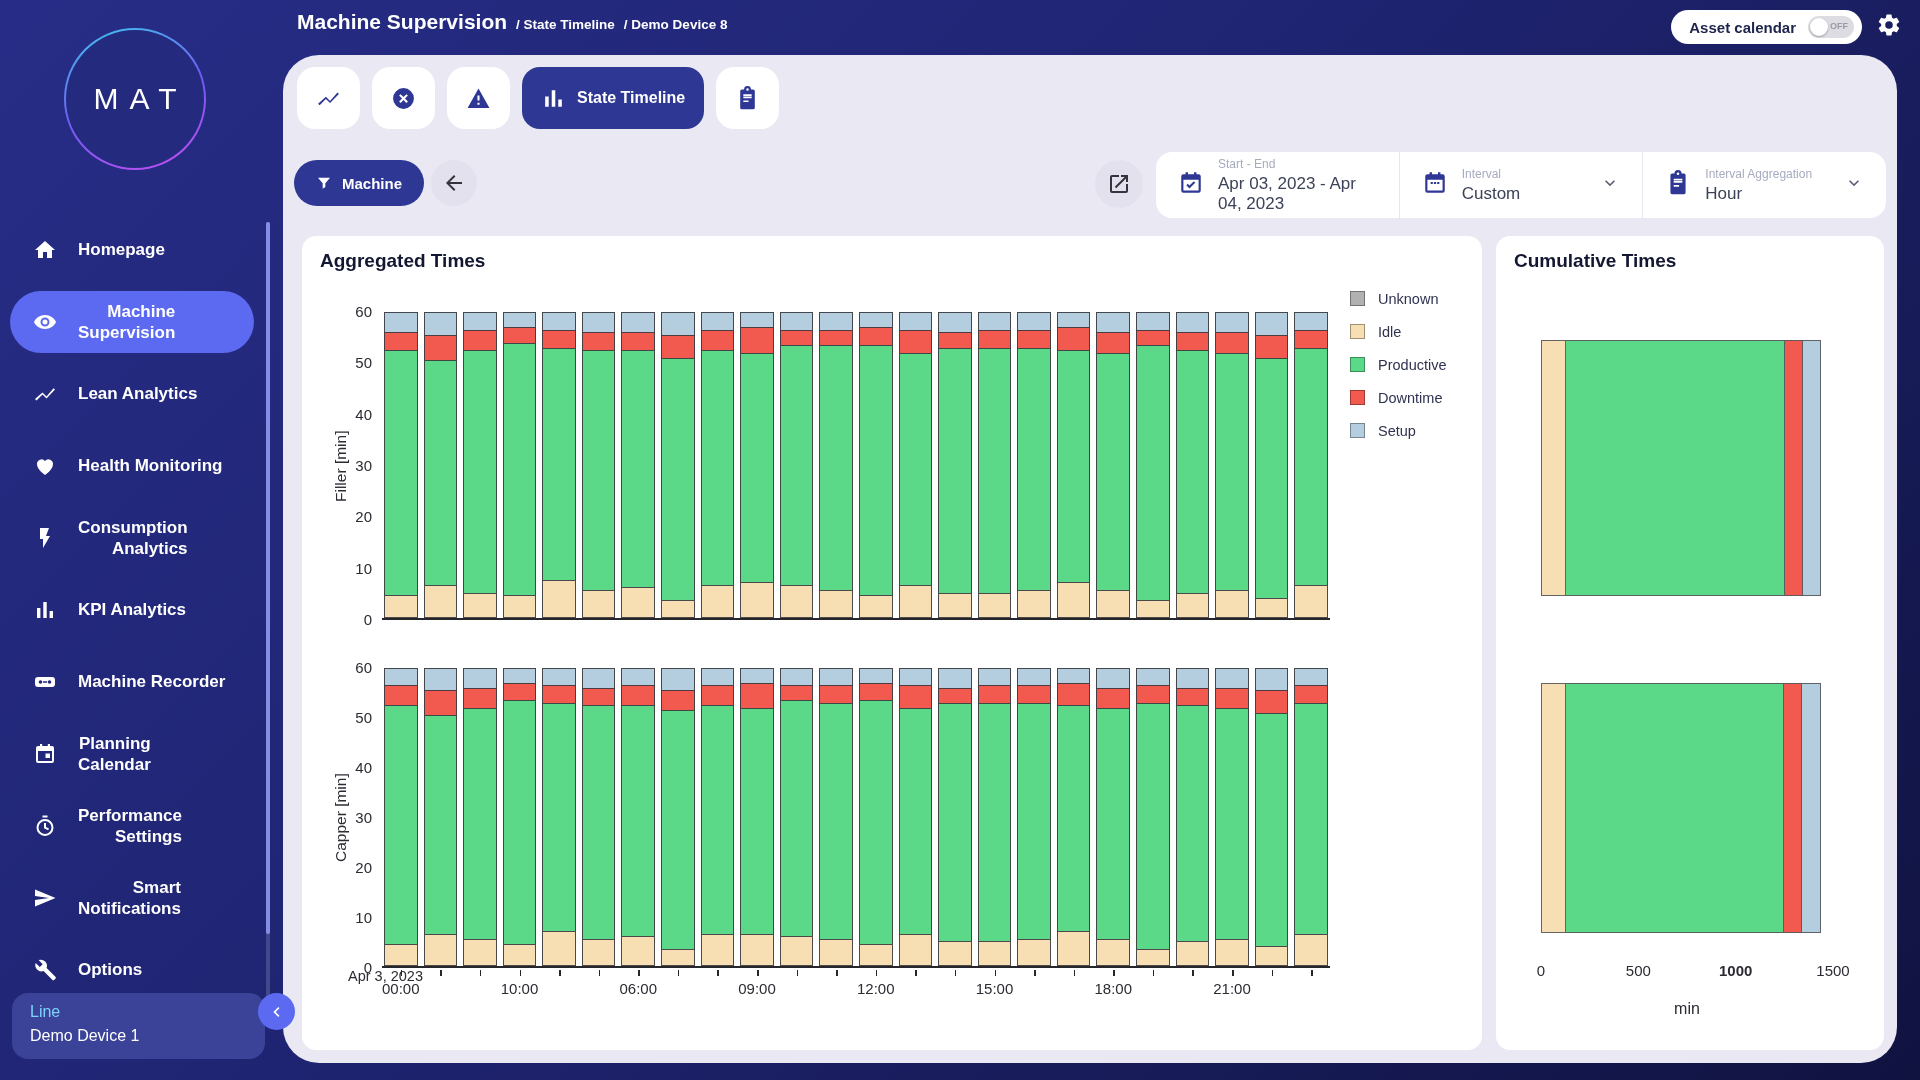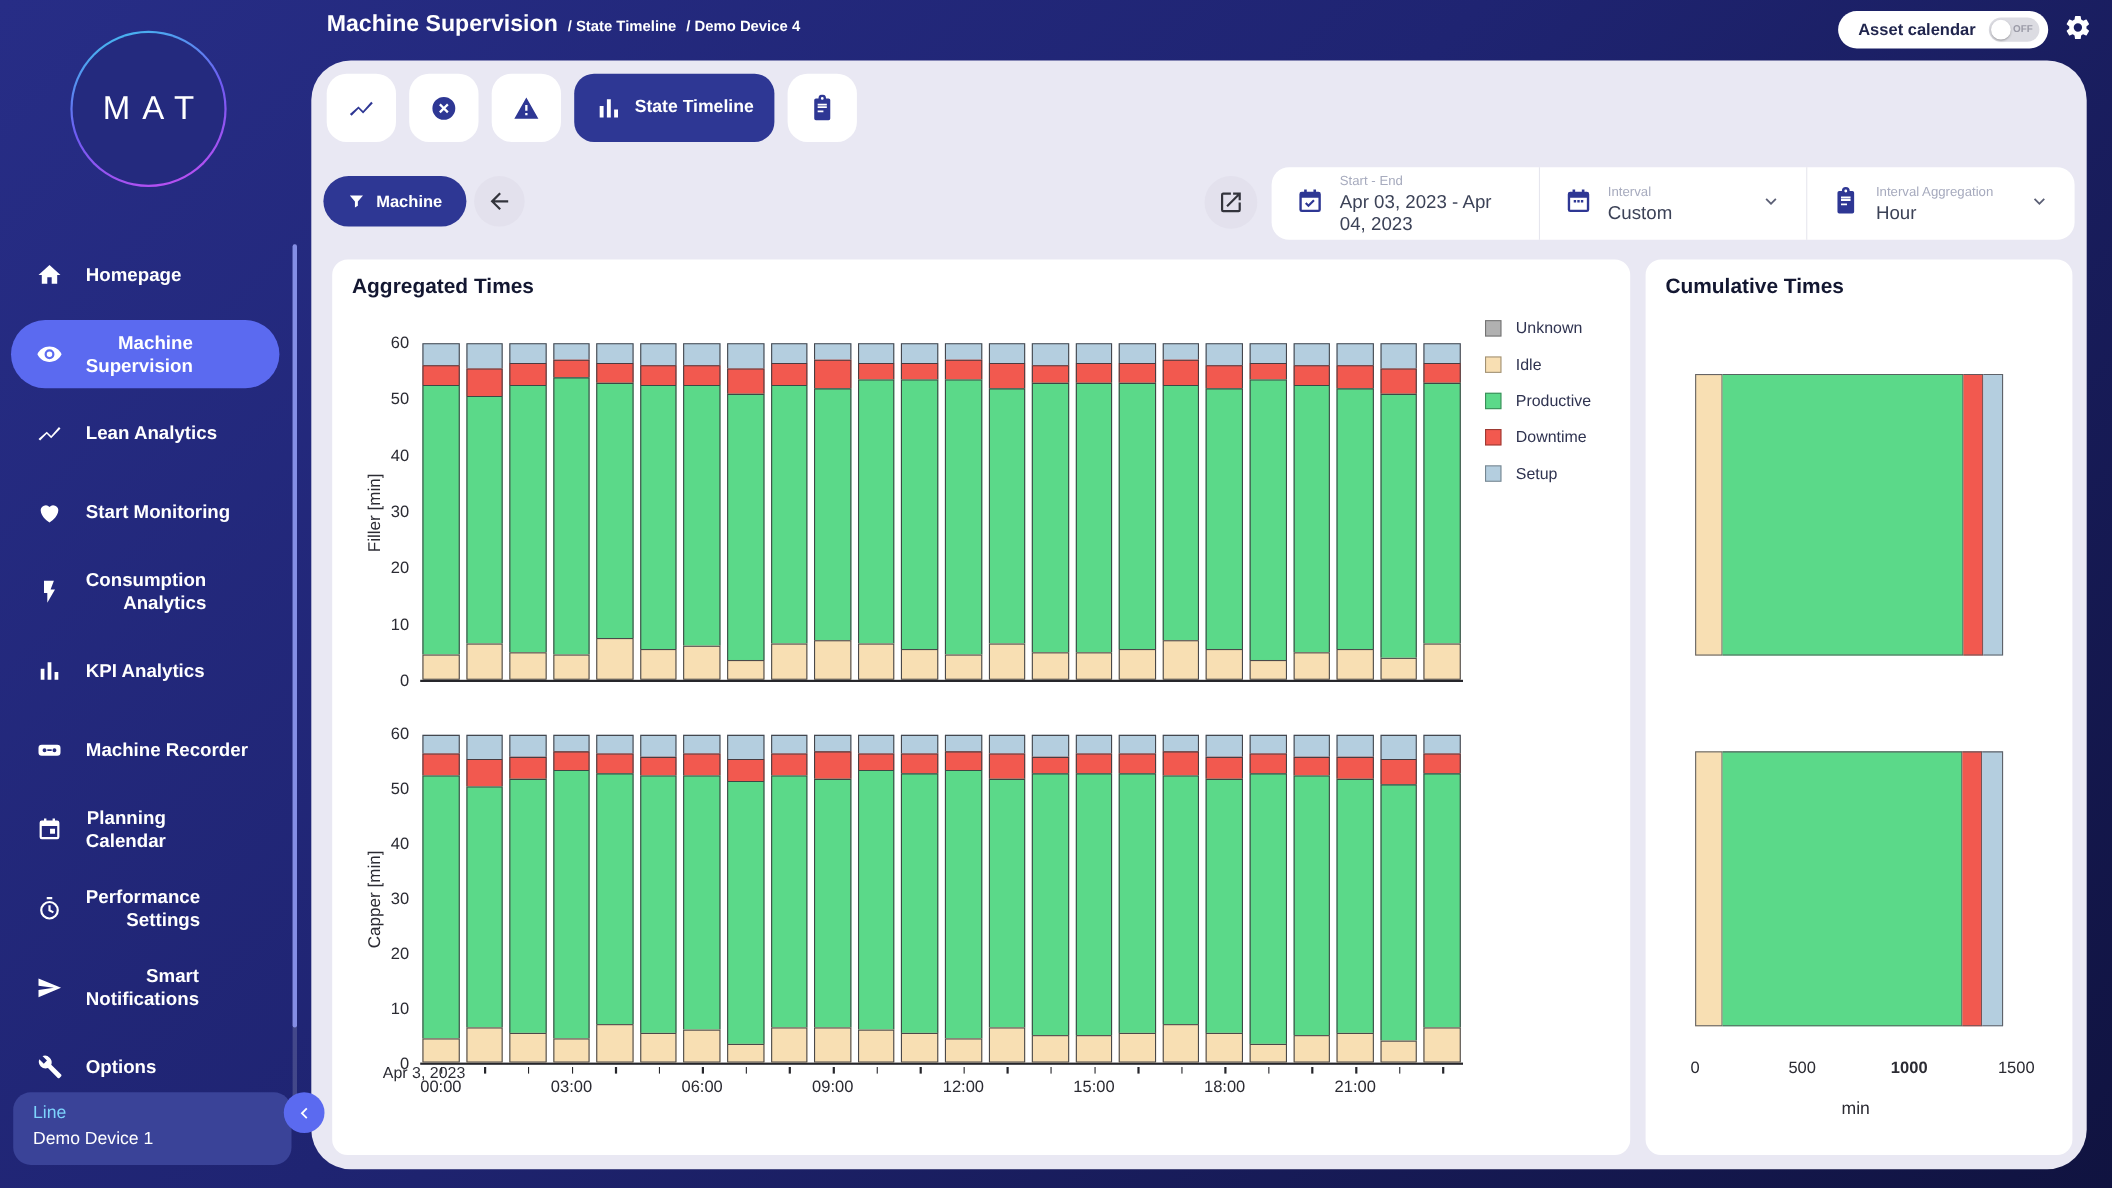--- a/index.html
+++ b/index.html
@@ -137,21 +137,21 @@
             </svg>
           </span>
           <span class="mi-label">Lean Analytics</span>
         </div>
         <div class="menu-item">
           <span class="mi-icon">
             <svg viewBox="0 0 24 24">
               <path d="M12 21S4 15.8 4 10a4.6 4.6 0 0 1 8-3.1A4.6 4.6 0 0 1 20 10c0 5.8-8 11-8 11z" fill-rule="evenodd"></path>
             </svg>
           </span>
-          <span class="mi-label">Start Monitoring</span>
+          <span class="mi-label">Health Monitoring</span>
         </div>
         <div class="menu-item">
           <span class="mi-icon">
             <svg viewBox="0 0 24 24">
               <path d="M7 2v11h3v9l7-12h-4l3-8z" fill-rule="evenodd"></path>
             </svg>
           </span>
           <span class="mi-label">Consumption
 Analytics</span>
         </div>
@@ -217,21 +217,21 @@
       <svg viewBox="0 0 24 24">
           <path d="M15 7.4 13.6 6l-6 6 6 6L15 16.6 10.4 12z"></path>
         </svg>
     </button>
   </aside>
 
   <header class="topbar">
     <div class="breadcrumb" id="breadcrumb">
       <span class="bc-title">Machine Supervision</span>
     <span class="bc-crumb">/ State Timeline</span>
-        <span class="bc-crumb">/ Demo Device 4</span>
+        <span class="bc-crumb">/ Demo Device 8</span>
       </div>
     <div class="asset-pill">
       <span class="asset-label">Asset calendar</span>
       <span class="toggle">
         <span class="knob"></span>
         <span class="state">OFF</span>
       </span>
     </div>
     <div class="gear-btn">
       <svg viewBox="0 0 24 24">
@@ -663,21 +663,21 @@
             <div class="seg" style="height: 77.5%; background: rgb(91, 217, 137);"></div>
             <div class="seg" style="height: 5.83333%; background: rgb(242, 89, 79);"></div>
             <div class="seg" style="height: 5.83333%; background: rgb(180, 206, 223);"></div>
           </div>
         </div>
         <div class="xtick" style="left: 98.7917px; top: 734px;"></div>
         <div class="xlabel" style="left: 98.7917px; top: 744px;">00:00</div>
         <div class="xtick" style="left: 138.375px; top: 734px;"></div>
         <div class="xtick" style="left: 177.958px; top: 734px;"></div>
         <div class="xtick" style="left: 217.542px; top: 734px;"></div>
-        <div class="xlabel" style="left: 217.542px; top: 744px;">03:00</div>
+        <div class="xlabel" style="left: 217.542px; top: 744px;">10:00</div>
         <div class="xtick" style="left: 257.125px; top: 734px;"></div>
         <div class="xtick" style="left: 296.708px; top: 734px;"></div>
         <div class="xtick" style="left: 336.292px; top: 734px;"></div>
         <div class="xlabel" style="left: 336.292px; top: 744px;">06:00</div>
         <div class="xtick" style="left: 375.875px; top: 734px;"></div>
         <div class="xtick" style="left: 415.458px; top: 734px;"></div>
         <div class="xtick" style="left: 455.042px; top: 734px;"></div>
         <div class="xlabel" style="left: 455.042px; top: 744px;">09:00</div>
         <div class="xtick" style="left: 494.625px; top: 734px;"></div>
         <div class="xtick" style="left: 534.208px; top: 734px;"></div>

